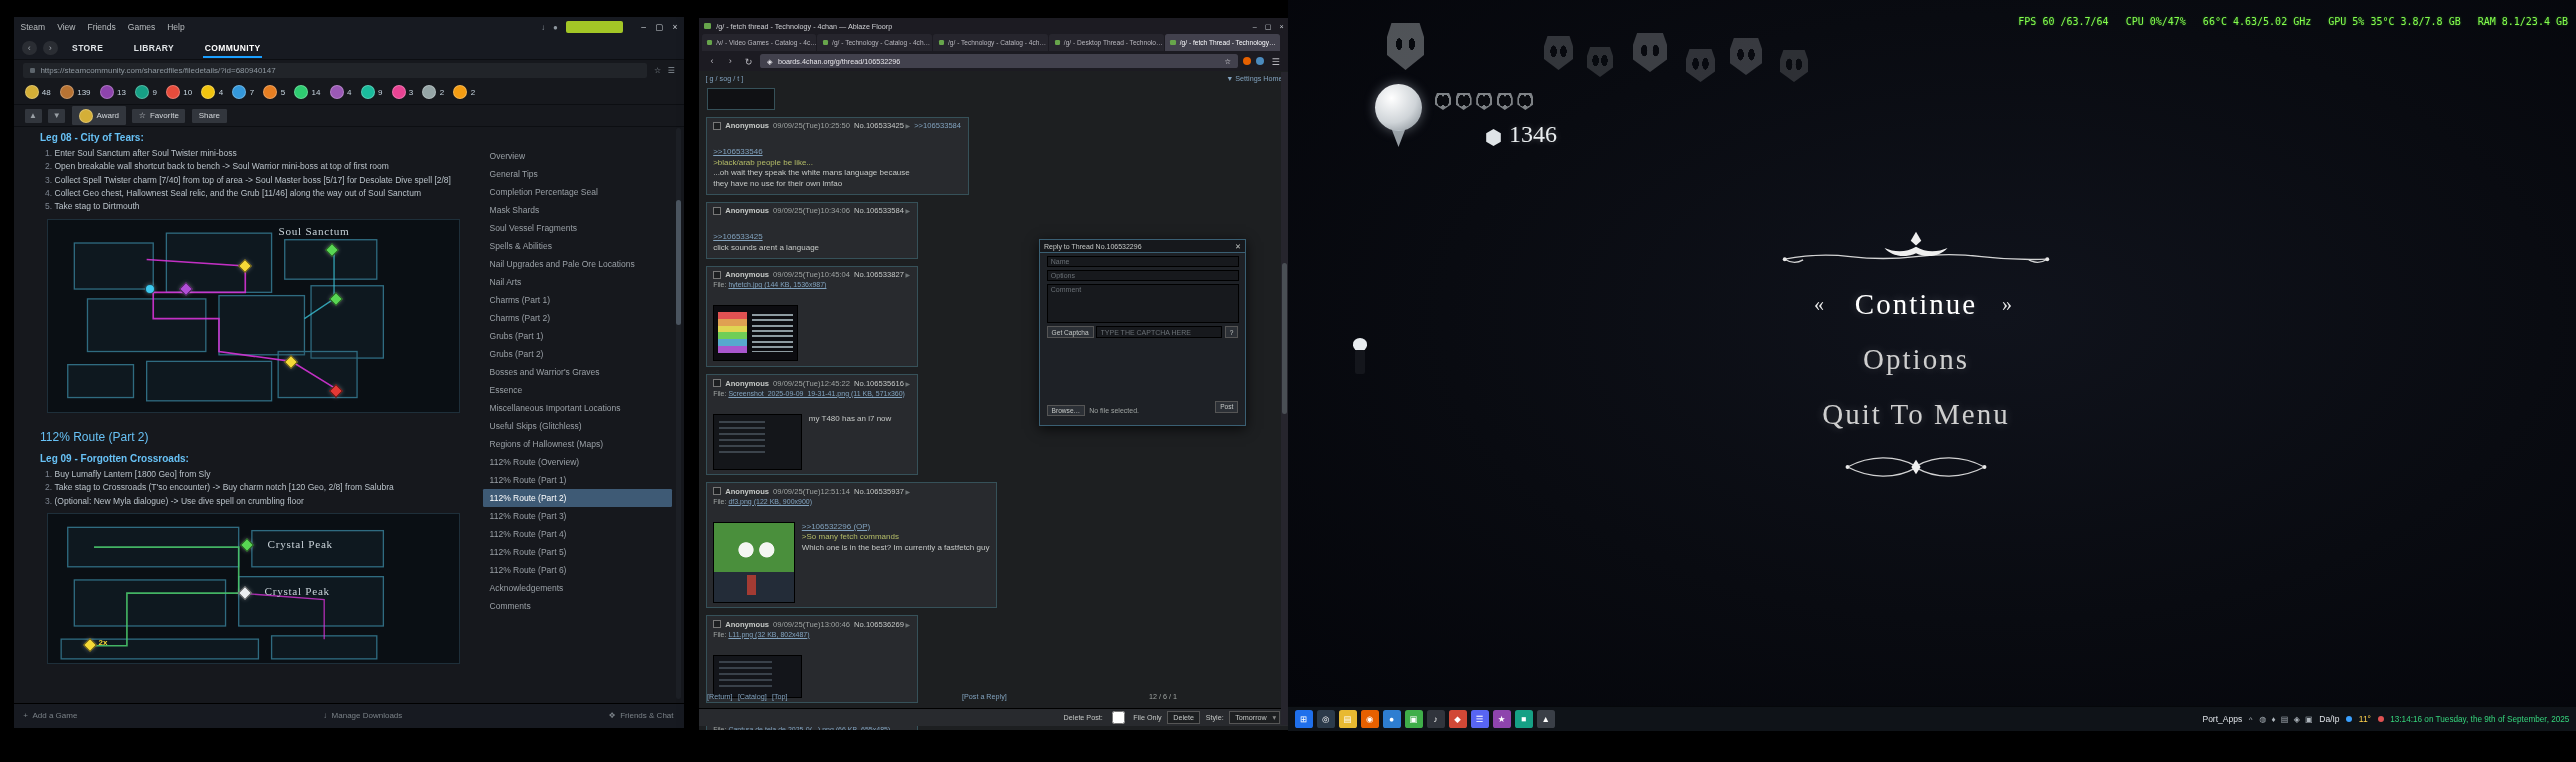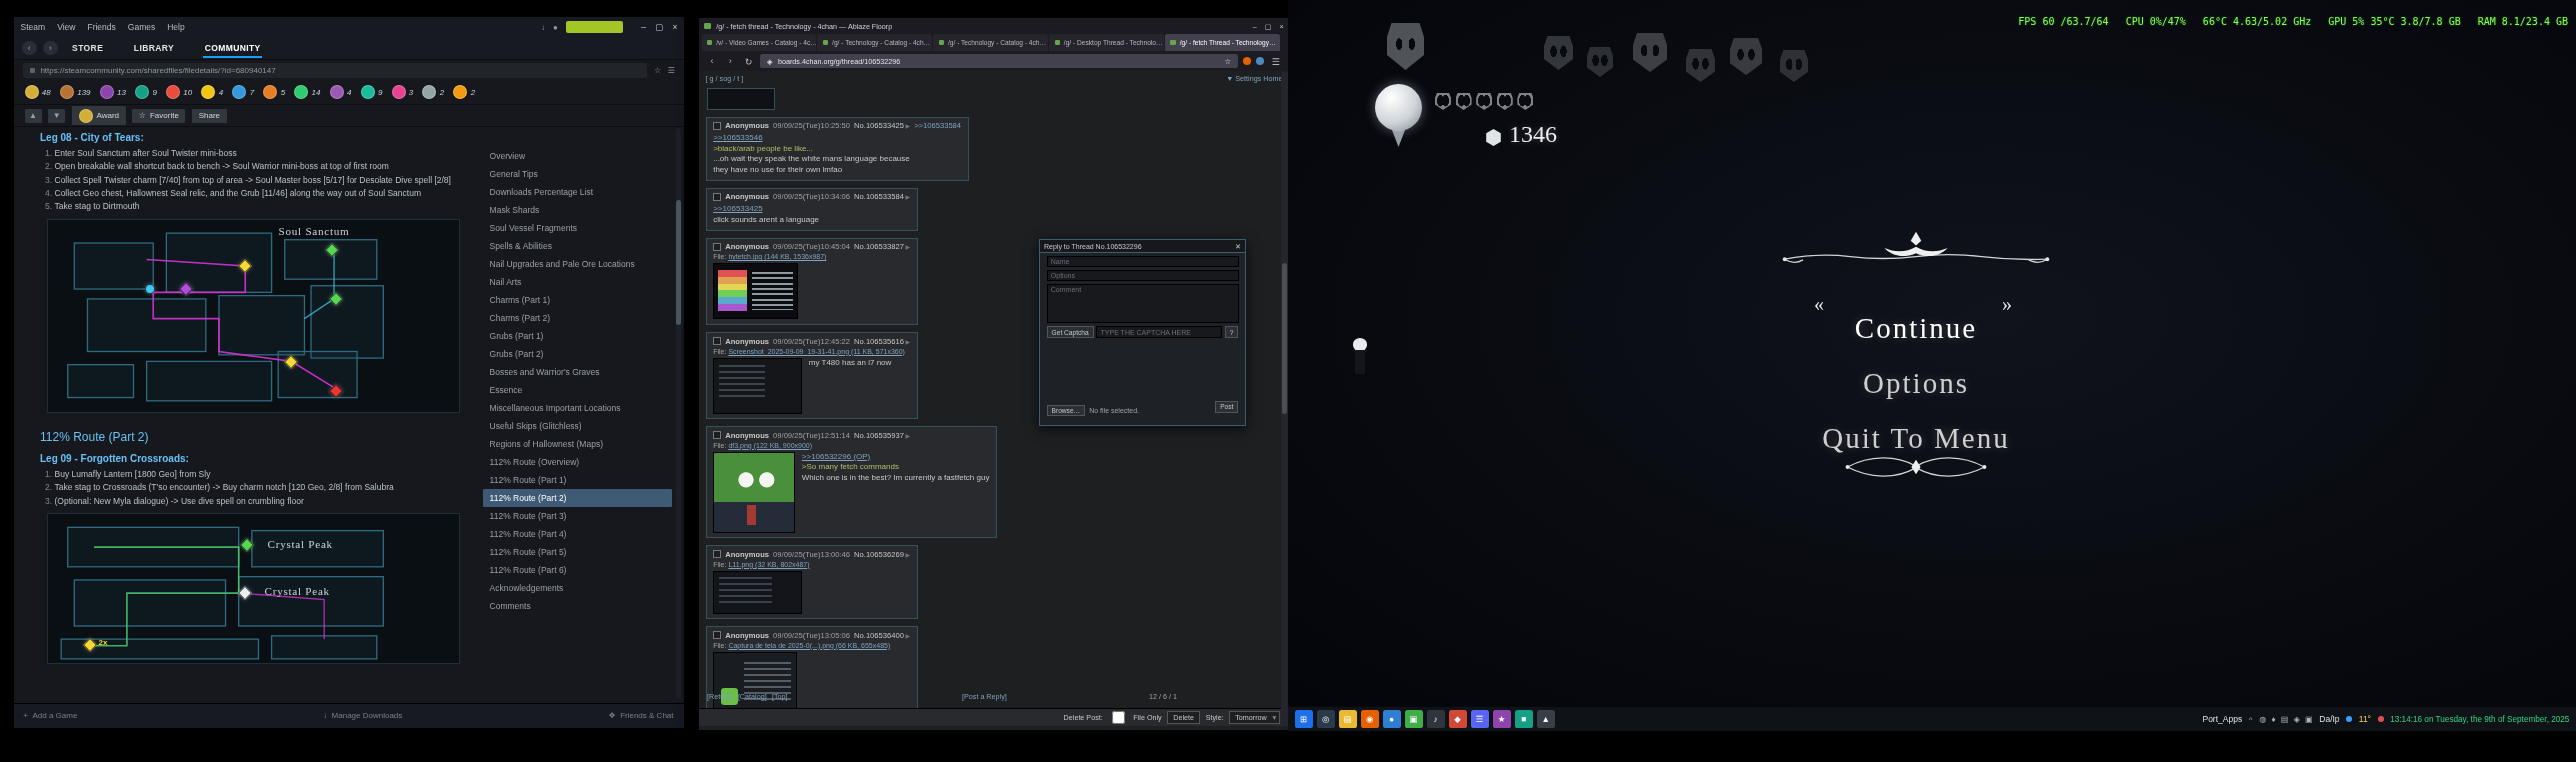--- a/index.html
+++ b/index.html
@@ -21,21 +21,21 @@
   .s-arrow{width:14.5px;height:14.5px;border-radius:50%;background:#2a2d33;color:#9aa0a6;display:flex;align-items:center;justify-content:center;font-size:9.2px;}
   .s-nav-items{display:flex;gap:28px;margin-left:6.6px;}
   .s-nav-item{color:#dfe3e6;font-weight:bold;font-size:8.5px;letter-spacing:0.4px;padding:5.3px 1.3px;}
   .s-nav-item[data-active="true"]{color:#fff;box-shadow:inset 0 -2px #1a9fff;}
   .s-urlrow{height:20px;background:#16181d;display:flex;align-items:center;padding:0 9.2px;gap:6.6px;}
   .s-url{flex:1;height:14.5px;background:#212429;border-radius:2px;display:flex;align-items:center;gap:5.3px;padding:0 6.6px;color:#8f98a0;font-size:8px;}
   .s-lock{width:5.3px;height:5.3px;background:#5d656c;border-radius:1.3px;}
   .s-awards{height:24px;display:flex;align-items:center;gap:9.2px;padding:0 10.5px;background:#16181d;border-bottom:0.7px solid #0c0e12;}
   .award{display:flex;align-items:center;gap:3.3px;color:#c6d4df;font-size:8px;}
   .award-ic{width:12px;height:12px;border-radius:50%;display:inline-block;border:0.7px solid rgba(255,255,255,.25);}
-  .awards-list{display:flex;gap:9.2px;font-style:italic;}
+  .awards-list{display:flex;gap:9.2px;}
   .awards-list .award:nth-child(1) .award-ic{background:#d4af37}.awards-list .award:nth-child(2) .award-ic{background:#b87333}
   .awards-list .award:nth-child(3) .award-ic{background:#8e44ad}.awards-list .award:nth-child(4) .award-ic{background:#16a085}
   .awards-list .award:nth-child(5) .award-ic{background:#e74c3c}.awards-list .award:nth-child(6) .award-ic{background:#f1c40f}
   .awards-list .award:nth-child(7) .award-ic{background:#3498db}.awards-list .award:nth-child(8) .award-ic{background:#e67e22}
   .awards-list .award:nth-child(9) .award-ic{background:#2ecc71}.awards-list .award:nth-child(10) .award-ic{background:#9b59b6}
   .awards-list .award:nth-child(11) .award-ic{background:#1abc9c}.awards-list .award:nth-child(12) .award-ic{background:#e84393}
   .awards-list .award:nth-child(13) .award-ic{background:#95a5a6}.awards-list .award:nth-child(14) .award-ic{background:#f39c12}
   .s-actions{height:21px;display:flex;align-items:center;gap:6.6px;padding:0 10.5px;background:#16181d;border-bottom:0.7px solid #0c0e12;}
   .s-btn{background:#32363d;color:#d2d6da;font-size:8px;border-radius:1.3px;padding:2.6px 6.6px;display:flex;align-items:center;gap:4px;}
   .s-btn.sq{padding:2.6px 4.6px;color:#9aa0a6;}
@@ -81,21 +81,21 @@
   .thread-col .post{display:table;}
   .p-head{display:flex;align-items:center;gap:4px;font-size:7.6px;white-space:nowrap;}
   .p-check{width:6px;height:6px;border:0.7px solid #777;background:#1d1f21;display:inline-block;}
   .p-name{color:#c5c8c6;}
   .p-date{color:#9fa4a2;}
   .p-no{color:#c5c8c6;}
   .p-no::after{content:" ▶";color:#6f7577;font-size:6px;}
   .p-backlink{color:#81a2be;}
   .p-file{color:#9fa4a2;font-size:7px;margin-top:2px;}
   .p-file b{color:#81a2be;font-weight:normal;text-decoration:underline;}
-  .p-body{display:flex;gap:6.6px;margin-top:3px;}
+  .p-body{display:flex;gap:6.6px;margin-top:17px;}
   .p-thumb{flex:none;background:#101114;border:0.7px solid #000;position:relative;}
   .p-thumb:not([data-thumb]){display:none;}
   .p-thumb[data-thumb="fetch"]{width:83px;height:54px;background:#0c0c10;}
   .p-thumb[data-thumb="fetch"]::before{content:"";position:absolute;left:4px;top:5.3px;width:29px;height:41px;
     background:linear-gradient(#e05252 0 6.6px,#e0a152 6.6px 14px,#e0d652 14px 20.4px,#6fce57 20.4px 27px,#57a9ce 27px 34px,#a957ce 34px 41px);}
   .p-thumb[data-thumb="fetch"]::after{content:"";position:absolute;left:38px;top:7.2px;right:4.6px;height:38px;
     background:repeating-linear-gradient(#8d9aa0 0 2px,transparent 2px 5.3px);}
   .p-thumb[data-thumb="dark-wide"]{width:87px;height:54px;background:#14161a;}
   .p-thumb[data-thumb="dark-wide"]::after{content:"";position:absolute;left:5.3px;top:6.6px;width:46px;height:33px;
     background:repeating-linear-gradient(#3c444c 0 2px,transparent 2px 6px);}
@@ -155,21 +155,21 @@
   .hud-orb::after{content:"";position:absolute;left:17px;top:46px;width:13px;height:17px;background:#b9c2c8;
       clip-path:polygon(50% 100%,0 0,100% 0);opacity:.8;}
   .hud-masks{position:absolute;left:147px;top:93px;display:flex;gap:4.6px;opacity:.55;}
   .hud-masks .ghost{position:static;width:16px;height:17px;}
   .geo-icon{position:absolute;left:197px;top:129px;width:17px;height:17px;background:#dfe4e7;
       clip-path:polygon(50% 0,93% 25%,93% 75%,50% 100%,7% 75%,7% 25%);}
   .geo-count{position:absolute;left:221px;top:121px;font-family:"Liberation Serif",serif;font-size:24px;color:#e8ecee;text-shadow:0 0 6.6px rgba(255,255,255,.25);}
   .knight{position:absolute;left:62px;top:338px;width:20px;height:38px;}
   .knight::before{content:"";position:absolute;left:2.6px;top:0;width:14.5px;height:13px;border-radius:50% 50% 45% 45%;background:#e8ecef;}
   .knight::after{content:"";position:absolute;left:4.6px;top:12px;width:10.5px;height:24px;background:#14161c;border-radius:2px;}
-  .hk-menu{position:absolute;left:628px;top:288px;transform:translateX(-50%);display:flex;flex-direction:column;align-items:center;gap:22px;margin-top:24px;}
+  .hk-menu{position:absolute;left:628px;top:288px;transform:translateX(-50%);display:flex;flex-direction:column;align-items:center;gap:22px;}
   .hk-item{font-family:"Liberation Serif",serif;font-size:29px;letter-spacing:2px;color:#cfcfcf;text-shadow:0 0 9.2px rgba(255,255,255,.22);white-space:nowrap;}
   .hk-item[data-selected="true"]{color:#ffffff;}
   .hk-pointer{position:absolute;top:293px;font-size:20px;color:#e8e8e8;font-family:"Liberation Serif",serif;}
   .hk-pointer.l{left:526px;} .hk-pointer.r{left:714px;}
   .hk-divider{position:absolute;}
   .overlay{position:absolute;right:8px;top:16px;display:flex;gap:17px;font-family:"DejaVu Sans Mono",monospace;font-size:10px;color:#86ff4d;text-shadow:0 0 2.6px rgba(80,255,60,.4);white-space:nowrap;}
 
   
   .taskbar{position:absolute;left:1288px;top:706px;width:1288px;height:24px;background:#0f1318;border-top:0.7px solid #05070a;display:flex;align-items:center;}
   .tb-apps{display:flex;gap:4px;margin-left:6.6px;}
@@ -366,21 +366,21 @@
         <span class="dm g" style="left:194px;top:26px;"></span>
         <span class="dm w" style="left:192px;top:74px;"></span>
         <span class="dm y" style="left:37px;top:126px;"></span>
         <span class="m-lab" style="left:51px;top:124px;">2x</span>
       </div>
     </div>
 
     <aside class="s-toc">
         <div class="toc-item" data-active="false">Overview</div>
         <div class="toc-item" data-active="false">General Tips</div>
-        <div class="toc-item" data-active="false">Downloads Percentage List</div>
+        <div class="toc-item" data-active="false">Completion Percentage Seal</div>
         <div class="toc-item" data-active="false">Mask Shards</div>
         <div class="toc-item" data-active="false">Soul Vessel Fragments</div>
         <div class="toc-item" data-active="false">Spells &amp; Abilities</div>
         <div class="toc-item" data-active="false">Nail Upgrades and Pale Ore Locations</div>
         <div class="toc-item" data-active="false">Nail Arts</div>
         <div class="toc-item" data-active="false">Charms (Part 1)</div>
         <div class="toc-item" data-active="false">Charms (Part 2)</div>
         <div class="toc-item" data-active="false">Grubs (Part 1)</div>
         <div class="toc-item" data-active="false">Grubs (Part 2)</div>
         <div class="toc-item" data-active="false">Bosses and Warrior's Graves</div>

